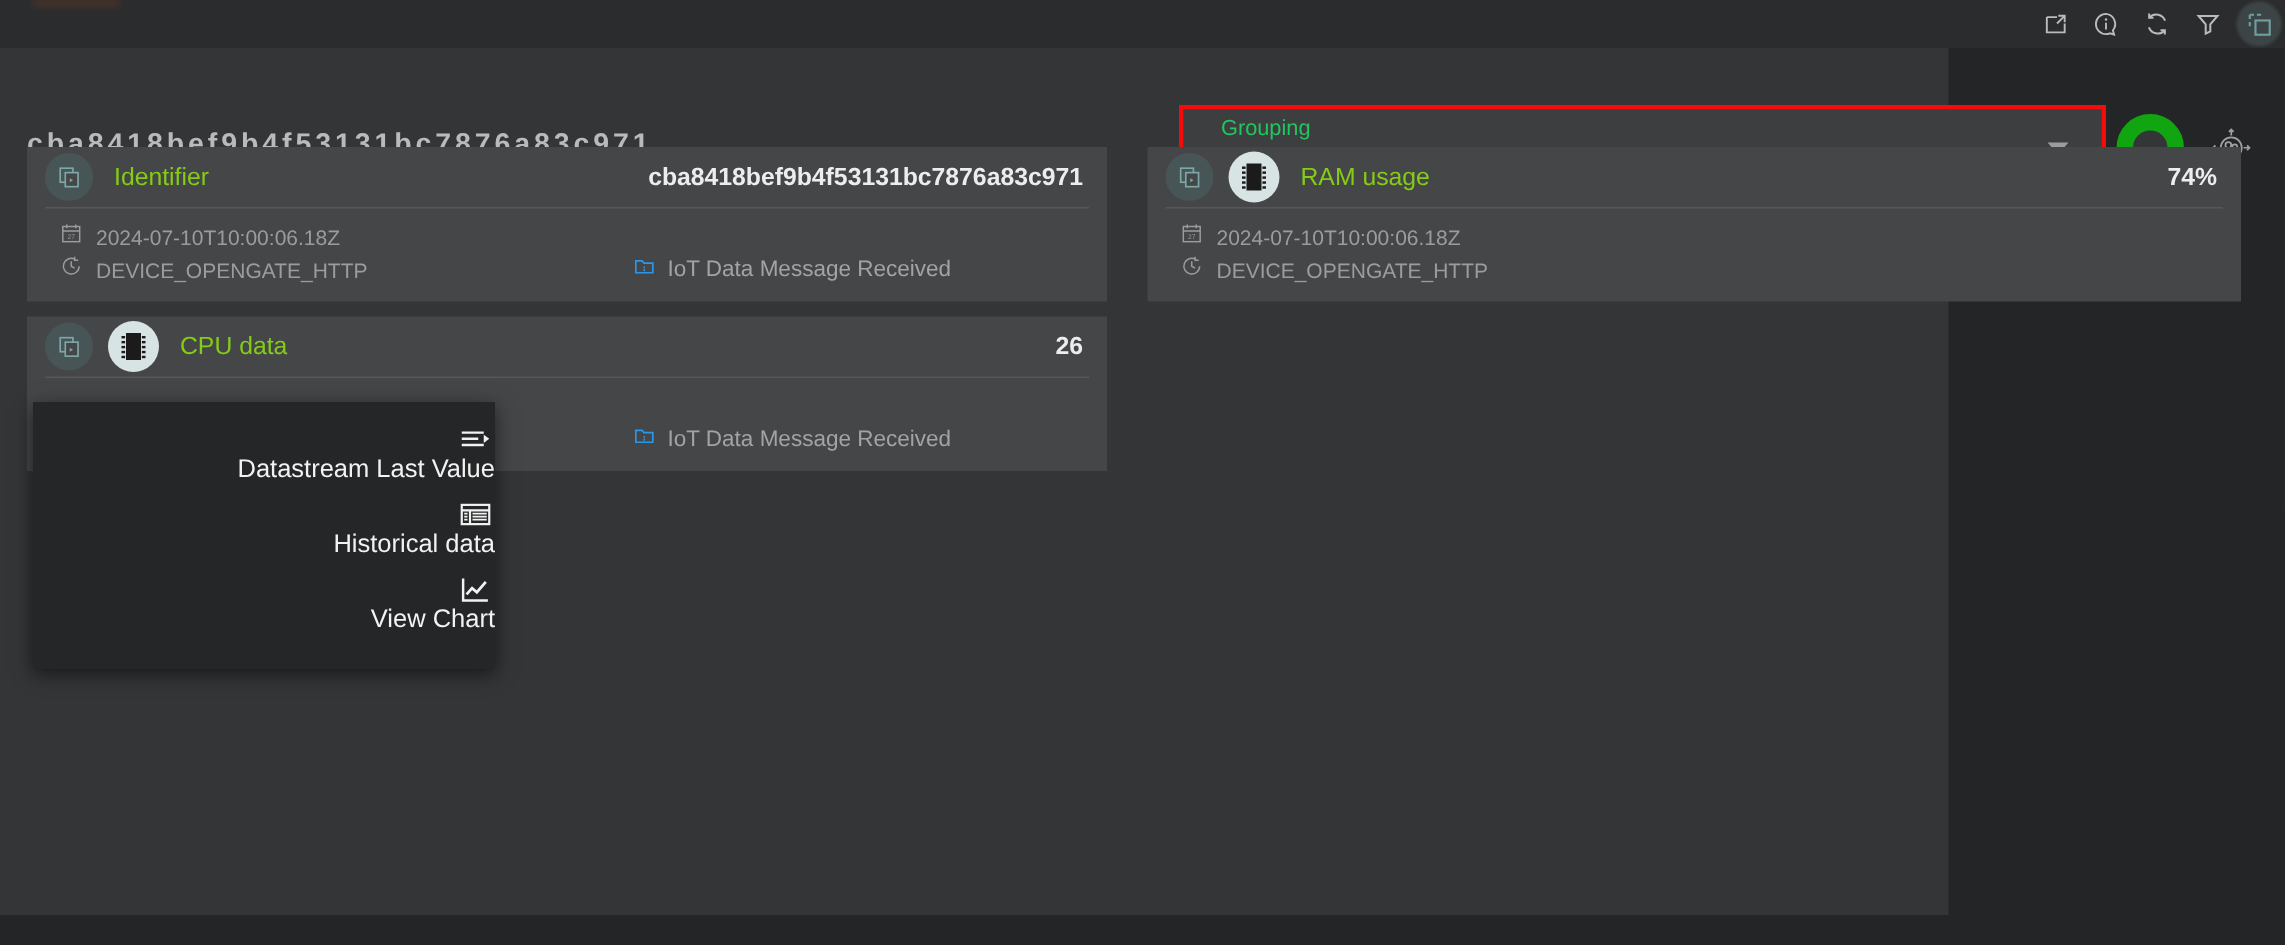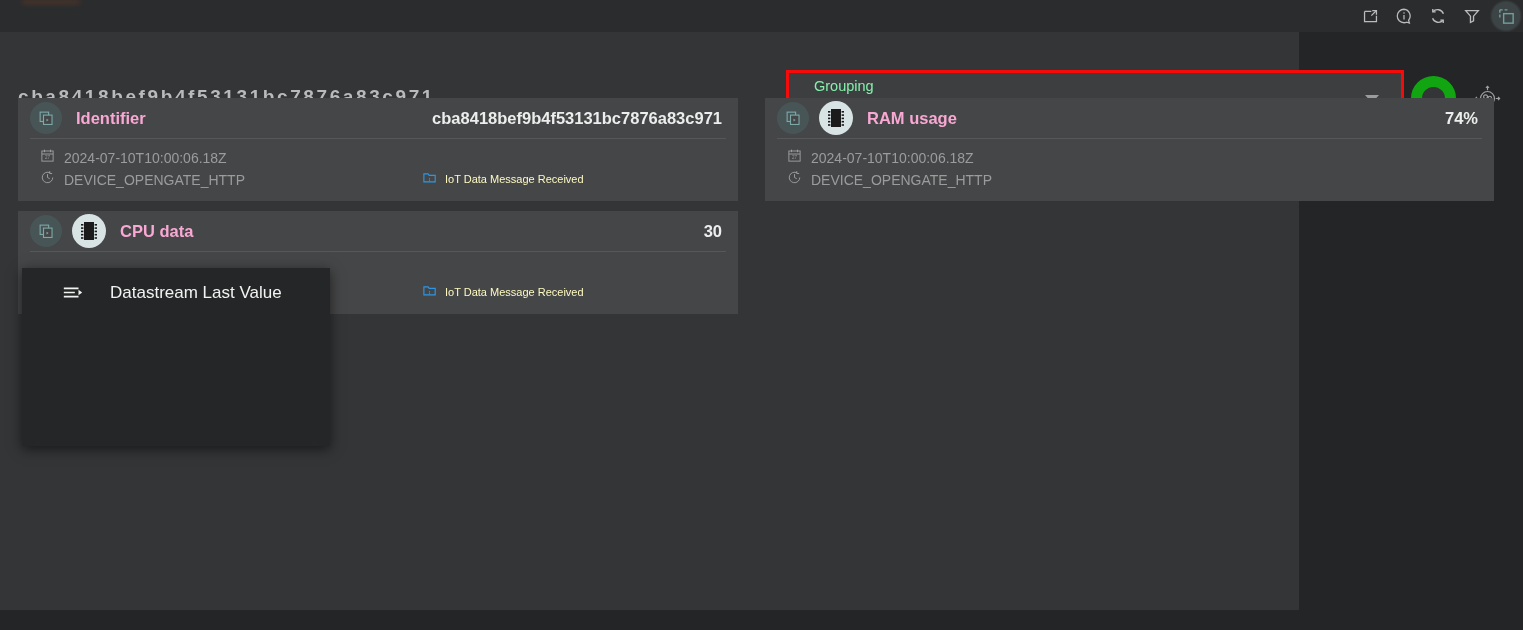--- a/index.html
+++ b/index.html
@@ -58,21 +58,21 @@
     background: #3c3e40;
   }
   .grouping {
     width: 100%; height: 100%;
     background: #3c3e40;
     position: relative;
     cursor: pointer;
   }
   .grp-label {
     position: absolute; left: 25px; top: 5px;
-    font-size: 14.5px; color: #86efac;
+    font-size: 14.5px; color: #22c55e;
   }
   .grp-value {
     position: absolute; left: 25px; top: 23px;
     font-size: 16.5px; color: #e9eaea;
   }
   .grp-caret {
     position: absolute; right: 22px; top: 22px;
     width: 0; height: 0;
     border-left: 7px solid transparent;
     border-right: 7px solid transparent;
@@ -119,22 +119,22 @@
   }
   .chip-badge {
     width: 34px; height: 34px; border-radius: 50%;
     background: #d8e3e3;
     display: flex; align-items: center; justify-content: center;
     margin-left: 10px; flex: 0 0 auto;
     cursor: pointer;
   }
   .card-name {
     margin-left: 14px;
-    font-size: 16.5px; font-weight: 700;
-    color: #f9a8d4;
+    font-size: 16.5px; font-weight: 400;
+    color: #84cc16;
     white-space: nowrap;
   }
   .card-val {
     margin-left: auto;
     font-size: 16.5px; font-weight: 700;
     color: #eceded;
     white-space: nowrap;
   }
   .card-div {
     height: 1px; background: #565758;
@@ -147,38 +147,39 @@
   }
   .meta {
     position: absolute; left: 22px; top: 8px;
     color: #9a9c9d; font-size: 14px;
     line-height: 22px;
   }
   .meta-row { display: flex; align-items: flex-start; gap: 9px; }
   .msg {
     position: absolute; left: 404px; top: 31px;
     display: flex; align-items: center; gap: 8px;
-    color: #fef9c3; font-size: 11px;
+    color: #a3a3a3; font-size: 15px;
     cursor: pointer;
   }
 
   
   .ctx {
     position: absolute; left: 22px; top: 236px;
     width: 308px; height: 178px;
     background: #252627;
     box-shadow: 0 3px 12px rgba(0,0,0,.55);
     padding-top: 15px;
     z-index: 40;
   }
   .ctx-item {
     height: 50px;
-    display: flex; align-items: flex-start;
+    display: flex; align-items: flex-end;
     padding-left: 38px;
     cursor: pointer;
+    flex-direction: column;
   }
   .ctx-ico {
     width: 26px; flex: 0 0 auto;
     display: flex; align-items: center; justify-content: center;
   }
   .ctx-label {
     margin-left: 24px;
     font-size: 17px; color: #f1f2f2;
     white-space: nowrap;
   }
@@ -341,21 +342,21 @@
                 <rect x="3" y="18.2" width="2.4" height="1.6"></rect>
                 <rect x="16.6" y="5" width="2.4" height="1.6"></rect>
                   <rect x="16.6" y="8.3" width="2.4" height="1.6"></rect>
                 <rect x="16.6" y="11.6" width="2.4" height="1.6"></rect>
                   <rect x="16.6" y="14.9" width="2.4" height="1.6"></rect>
                 <rect x="16.6" y="18.2" width="2.4" height="1.6"></rect>
               </g>
             </svg>
           </div>
           <div class="card-name">CPU data</div>
-          <div class="card-val">30</div>
+          <div class="card-val">26</div>
         </div>
         <div class="card-div"></div>
         <div class="card-body">
           <div class="msg">
             <span>
               <svg width="15" height="15" viewBox="0 0 20 20" fill="none" stroke="#2c97e8" stroke-width="1.5">
                 <path d="M2.5 5.2h5.6l1.5 2h8v8.6H2.5z"></path>
                 <circle cx="10" cy="11" r=".8" fill="#2c97e8" stroke="none"></circle>
                   <path d="M10 12.6v1.8"></path>
               </svg>
@@ -433,17 +434,37 @@
     <div class="ctx-item">
       <span class="ctx-ico">
         <svg width="22" height="20" viewBox="0 0 24 20" fill="none" stroke="#f1f2f2" stroke-width="1.8">
           <path d="M2 5h16M2 9.5h12M2 14h16"></path>
           <path d="M22 9.5l-4-3v6z" fill="#f1f2f2" stroke="none"></path>
         </svg>
       </span>
       <span class="ctx-label">Datastream Last Value</span>
     </div>
 
-
+    <div class="ctx-item">
+      <span class="ctx-ico">
+        <svg width="22" height="20" viewBox="0 0 24 20" fill="none" stroke="#f1f2f2" stroke-width="1.6">
+          <rect x="2" y="3" width="20" height="14"></rect>
+          <path d="M2 7h20M8 7v10"></path>
+          <path d="M3.8 9.4h2.4M3.8 11.6h2.4M3.8 13.8h2.4" stroke-width="1.3"></path>
+          <path d="M9.8 9.4h10.4M9.8 11.6h10.4M9.8 13.8h10.4" stroke-width="1.3"></path>
+        </svg>
+      </span>
+      <span class="ctx-label">Historical data</span>
+    </div>
+
+    <div class="ctx-item">
+      <span class="ctx-ico">
+        <svg width="22" height="20" viewBox="0 0 24 20" fill="none" stroke="#f1f2f2" stroke-width="1.8">
+          <path d="M3 2v16h18"></path>
+          <path d="M5.5 13.5l4-4.5 3.5 3 6.5-7.5" stroke-width="2"></path>
+        </svg>
+      </span>
+      <span class="ctx-label">View Chart</span>
+    </div>
 
   </div>
 
 </div>
 
 </body></html>

